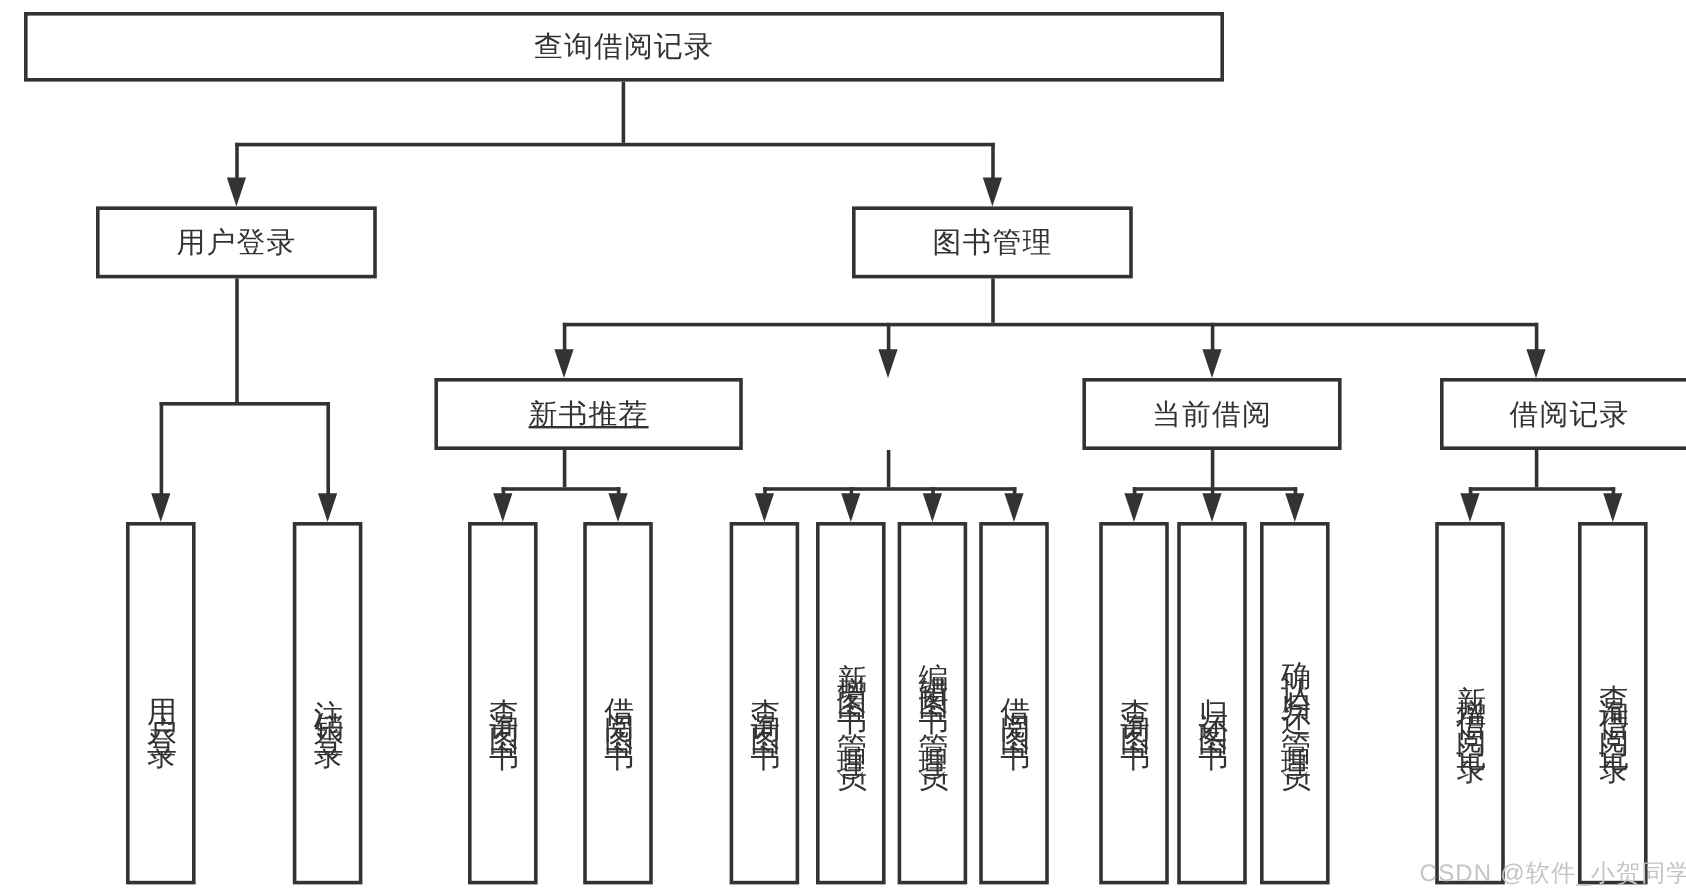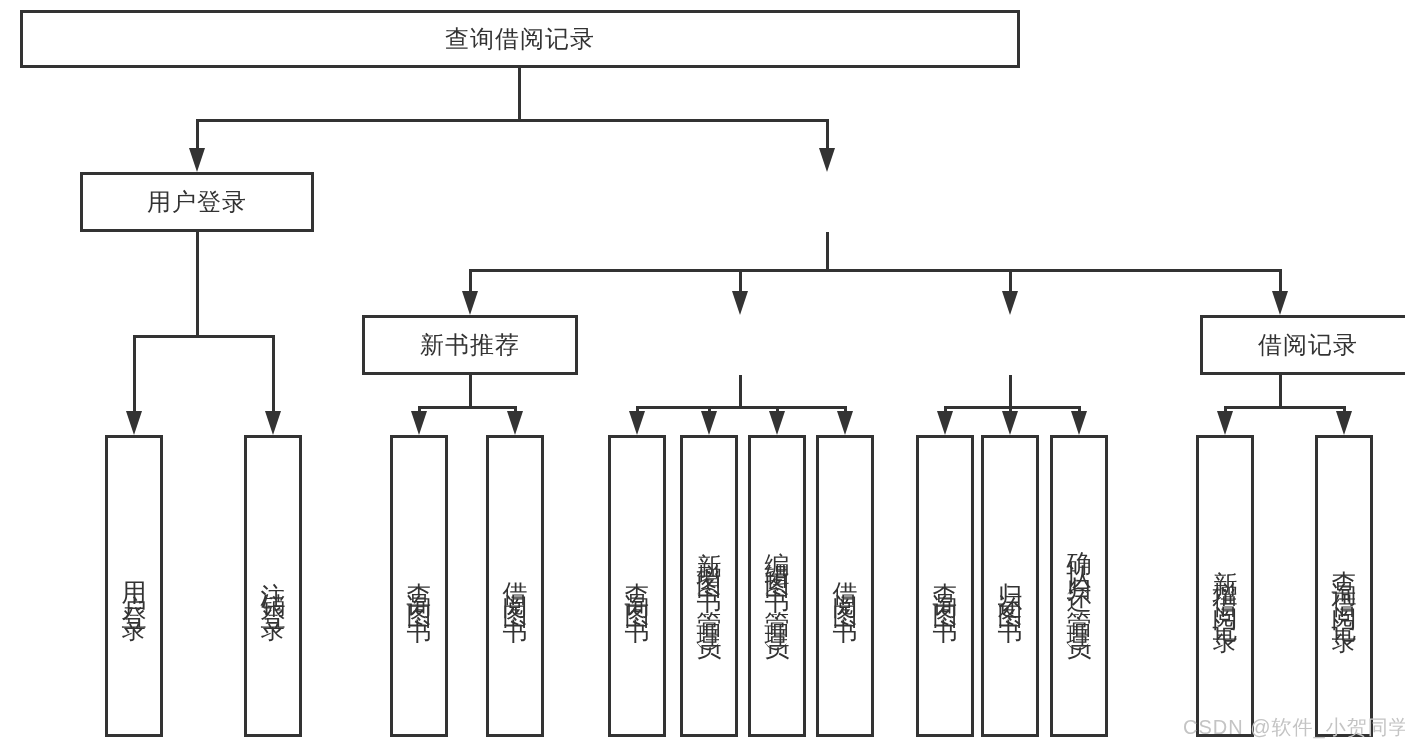--- a/index.html
+++ b/index.html
@@ -58,23 +58,29 @@
 
 <div class="canvas">
 
   <div class="hbox" style="left: 20px; top: 10px; width: 1000px; height: 58px; color: rgb(51, 51, 51);">
     <span>查询借阅记录</span>
   </div>
 
   <div class="hbox" style="left: 80px; top: 172px; width: 234px; height: 60px; color: rgb(51, 51, 51);">
     <span>用户登录</span>
   </div>
+  <div class="hbox" style="left: 710px; top: 172px; width: 234px; height: 60px; color: rgb(51, 51, 51);">
+    <span>图书管理</span>
+  </div>
 
-  <div class="hbox" style="left: 362px; top: 315px; width: 216px; height: 60px; color: rgb(51, 51, 51);">
+  <div class="hbox" style="left: 362px; top: 315px; width: 257px; height: 60px; color: rgb(51, 51, 51); text-decoration: underline;">
     <span>新书推荐</span>
+  </div>
+  <div class="hbox" style="left: 902px; top: 315px; width: 216px; height: 60px; color: rgb(51, 51, 51);">
+    <span>当前借阅</span>
   </div>
   <div class="hbox" style="left: 1172px; top: 315px; width: 216px; height: 60px; color: rgb(51, 51, 51); margin-left: 28px;">
     <span>借阅记录</span>
   </div>
 
   <div class="vbox" style="left:105px;">
     <span class="vtext" style="color: rgb(51, 51, 51);">用户登录</span>
   </div>
   <div class="vbox" style="left:244px;">
     <span class="vtext" style="color: rgb(51, 51, 51);">注销登录</span>

